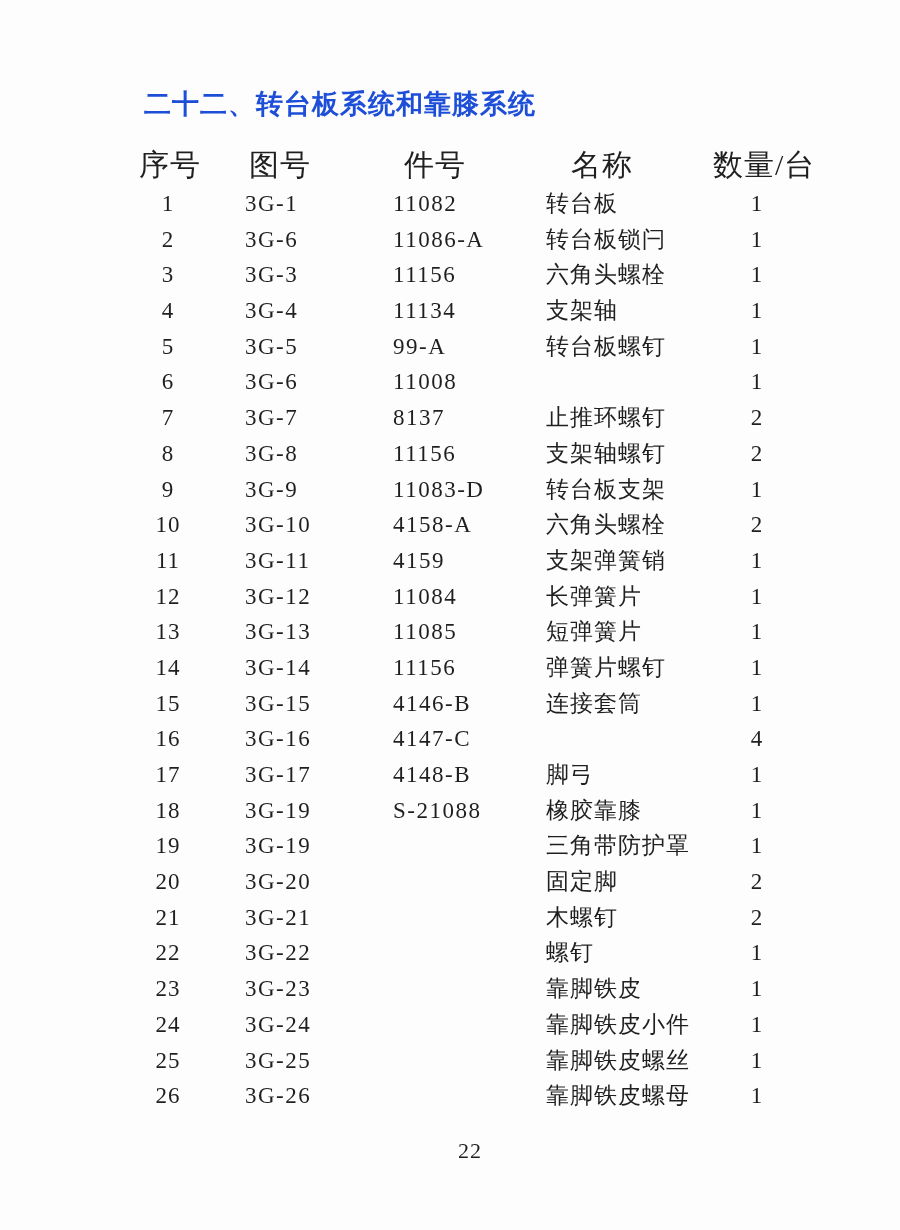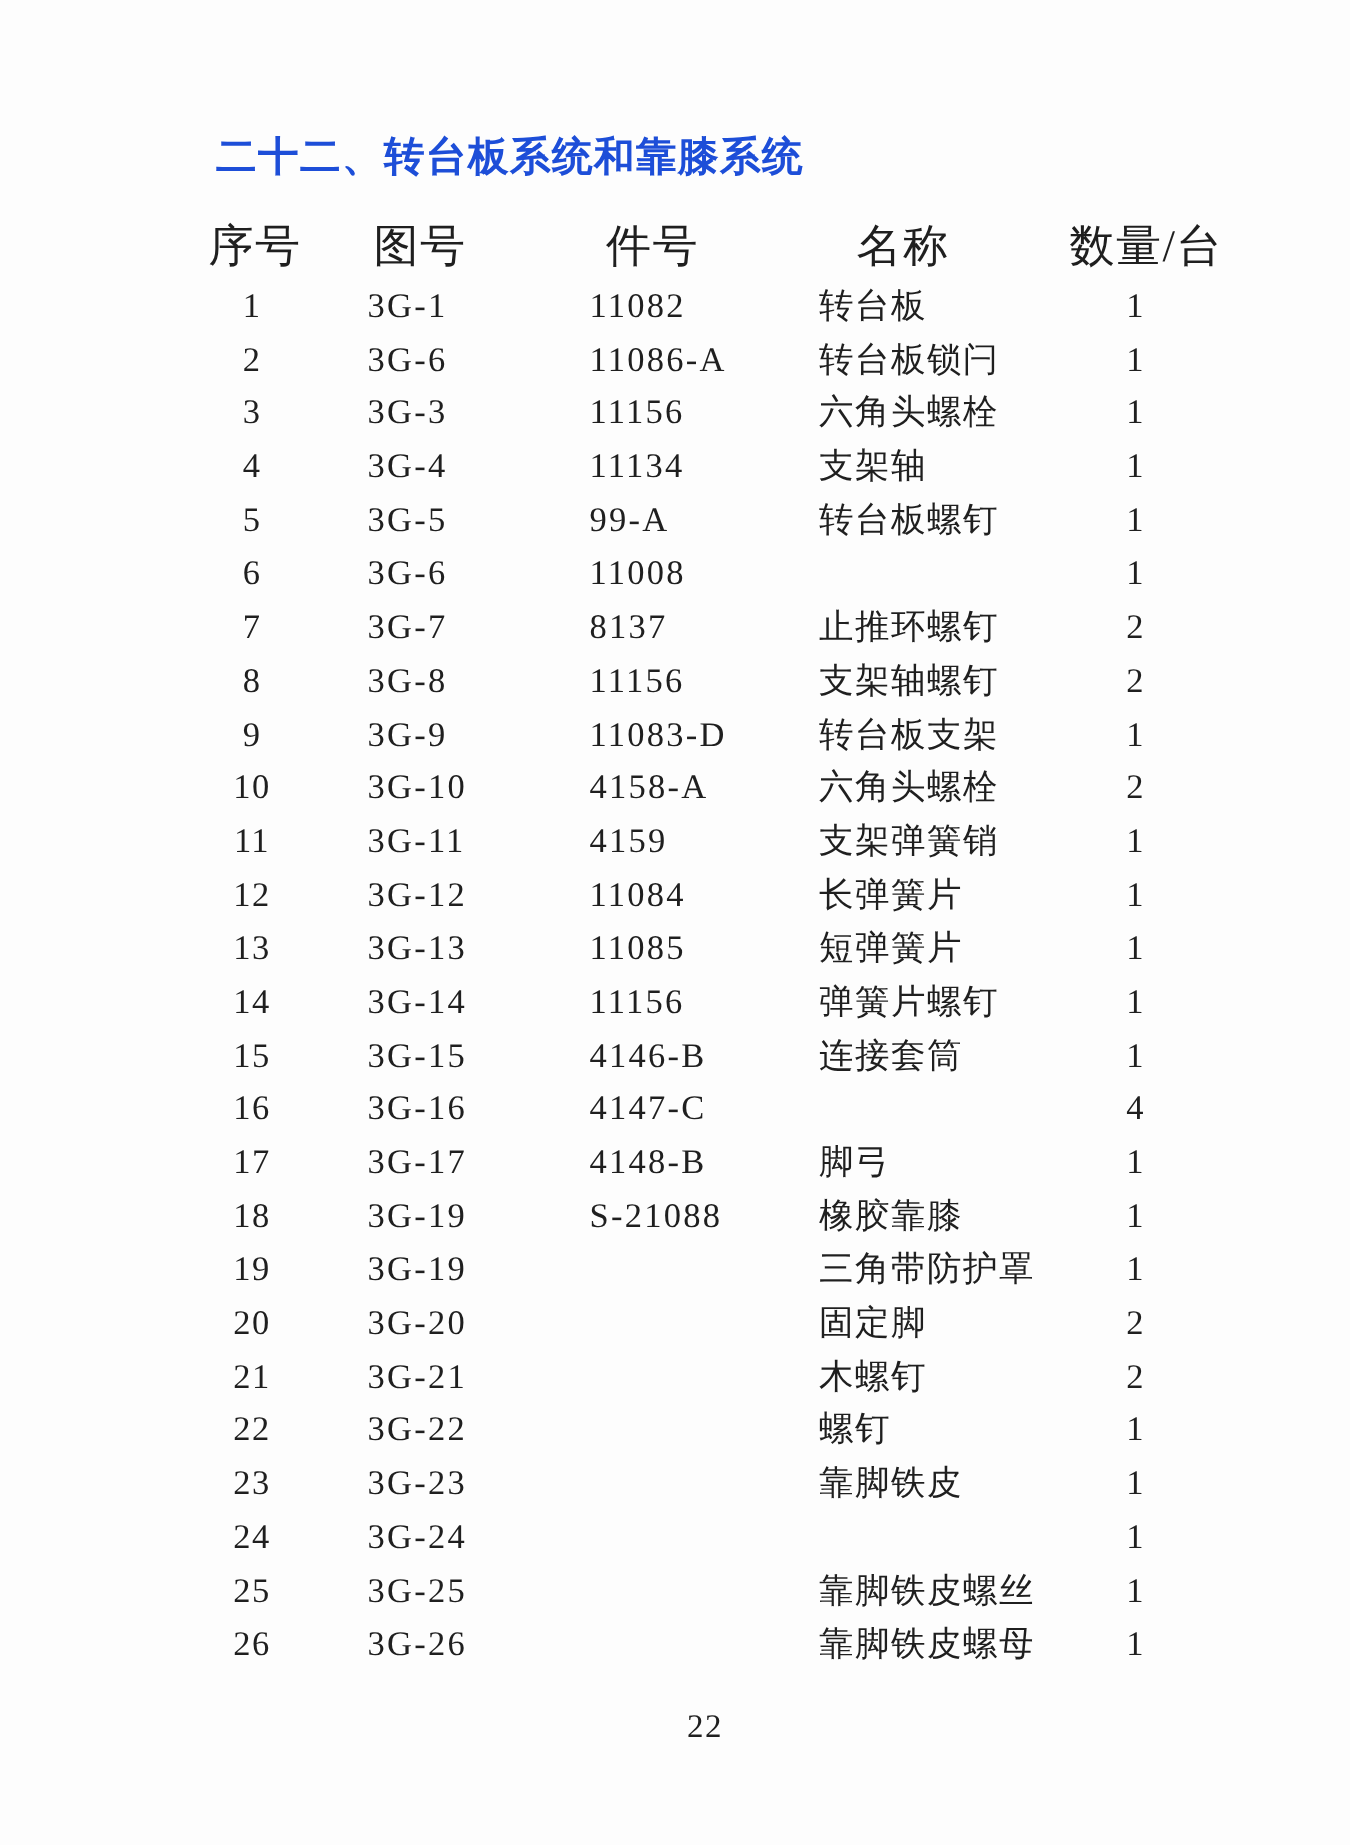--- a/index.html
+++ b/index.html
@@ -267,20 +267,21 @@
     <span class="c c-seq">23</span>
     <span class="c c-drawing">3G-23</span>
     <span class="c c-part"></span>
     <span class="c c-name">靠脚铁皮</span>
     <span class="c c-qty">1</span>
   </div>
       <div class="row">
     <span class="c c-seq">24</span>
     <span class="c c-drawing">3G-24</span>
     <span class="c c-part"></span>
+    <span class="c c-name">靠脚铁皮小件</span>
     <span class="c c-qty">1</span>
   </div>
       <div class="row">
     <span class="c c-seq">25</span>
     <span class="c c-drawing">3G-25</span>
     <span class="c c-part"></span>
     <span class="c c-name">靠脚铁皮螺丝</span>
     <span class="c c-qty">1</span>
   </div>
       <div class="row">

